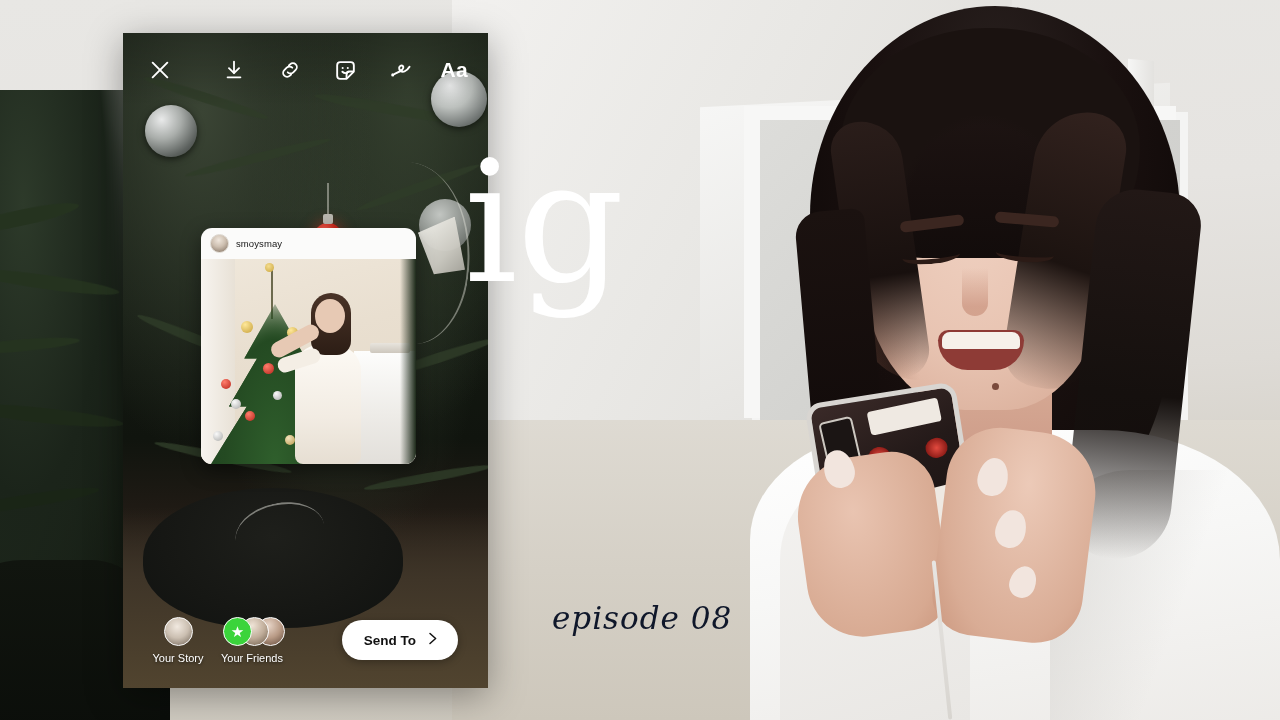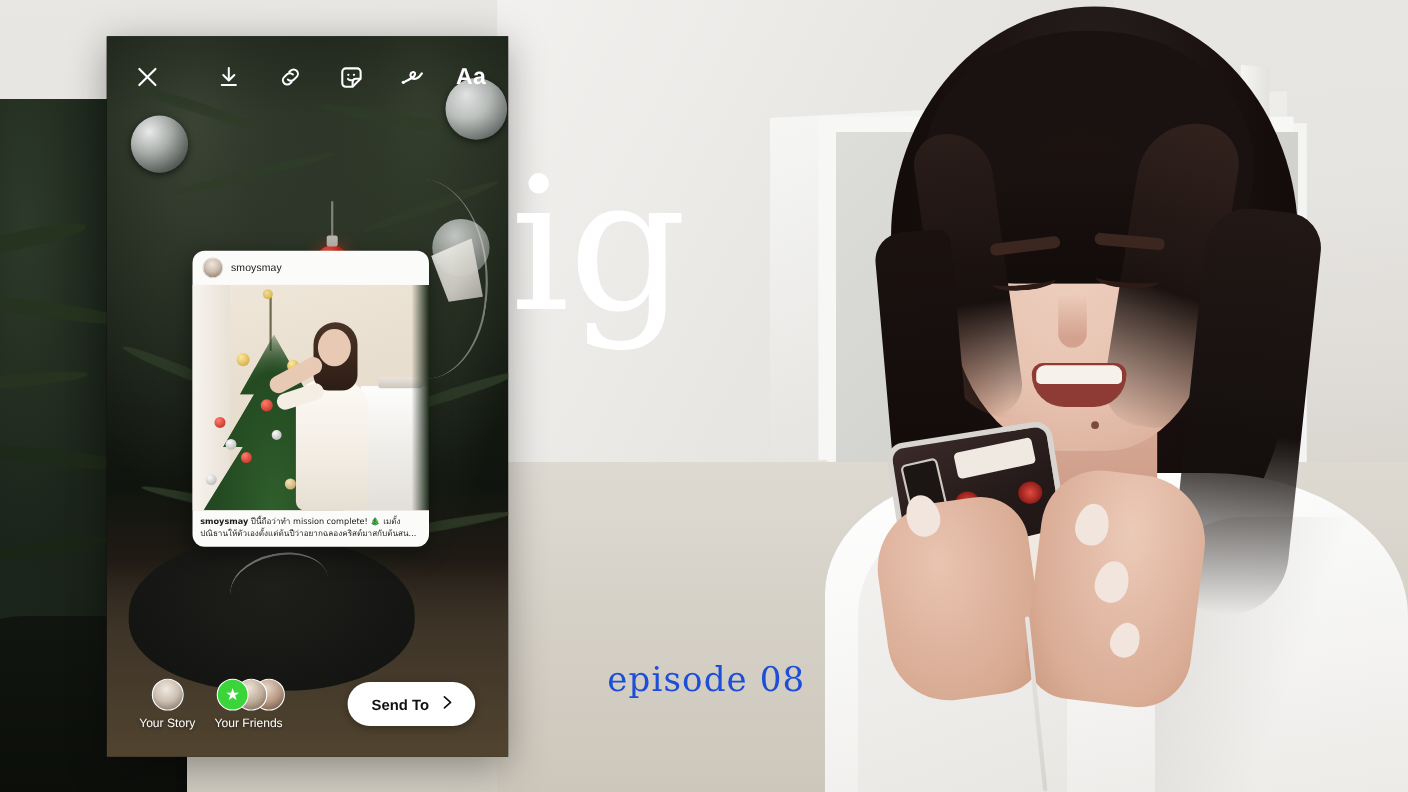--- a/index.html
+++ b/index.html
@@ -204,21 +204,21 @@
   .b4 { left: 4px; top: 318px; width: 160px; height: 15px; transform: rotate(6deg); background:#1e2a19; }
   .b5 { left: 0px; top: 404px; width: 140px; height: 13px; transform: rotate(-9deg); background:#1a2516; }
   .fg-tree-base {
     position: absolute; left: -30px; top: 470px; width: 230px; height: 250px;
     background: linear-gradient(180deg,#11150f 0%, #0b0e0a 70%, #090b08 100%);
     border-radius: 40% 30% 0 0;
   }
 
   
   .phone {
-    position: absolute; left: 97px; top: 33px; width: 365px; height: 655px;
+    position: absolute; left: 123px; top: 33px; width: 365px; height: 655px;
     background: #0b0c0a; overflow: hidden;
     box-shadow: 0 8px 34px rgba(0,0,0,.35);
   }
   .story-photo {
     position: absolute; inset: 0;
     background:
       radial-gradient(ellipse at 22% 12%, #3a4434 0%, rgba(24,32,22,0) 42%),
       radial-gradient(ellipse at 78% 8%, #35402f 0%, rgba(22,30,20,0) 40%),
       radial-gradient(ellipse at 60% 42%, #2b3527 0%, rgba(18,24,16,0) 46%),
       linear-gradient(180deg, #1b2218 0%, #141a12 42%, #10140e 62%, #211b15 74%, #3a3026 88%, #4b3f31 100%);
@@ -433,22 +433,22 @@
   
   .title-wrap { position: absolute; left: 400px; top: 150px; width: 520px; pointer-events: none; }
   .title-ig, .title-story {
     color: #fff; font-family: "DejaVu Serif", "Liberation Serif", serif;
     line-height: .88; letter-spacing: -1px;
   }
   .title-ig { font-size: 168px; margin-left: 64px; }
   .title-story { font-size: 168px; margin-top: -6px; margin-left: 0; }
   .episode {
     position: absolute; left: 552px; top: 600px;
-    color: #1d4ed8; font-family: "DejaVu Serif", "Liberation Serif", serif;
-    font-size: 31px; letter-spacing: 1px;
+    color: #0f172a; font-family: "DejaVu Serif", "Liberation Serif", serif;
+    font-size: 31px; letter-spacing: 1px; font-style: italic;
   }
 </style>
 </head>
 <body>
 
 <div id="scene">
 
   <div class="bg-room">
     <div class="wall-panel-a"></div>
     <div class="wall-panel-b"></div>
@@ -593,21 +593,20 @@
         <div class="pcp-ball bs3"></div>
         <div class="pcp-ball bs4"></div>
         <div class="pcp-person">
           <div class="pcp-dress"></div>
           <div class="pcp-hair"></div>
           <div class="pcp-head"></div>
           <div class="pcp-arm"></div>
           <div class="pcp-arm2"></div>
         </div>
       </div>
-      <div class="pc-caption"><b>smoysmay</b><span> ปีนี้ถือว่าทำ mission complete! 🎄 เมตั้งปณิธานให้ตัวเองตั้งแต่ต้นปีว่าอยากฉลองคริสต์มาสกับต้นสน...</span></div>
     </div>
 
     <div class="bottom-bar">
       <div class="share-opt">
         <div class="so-avatars">
           <div class="so-avatar"></div>
         </div>
         <div class="so-label">Your Story</div>
       </div>
       <div class="share-opt">

